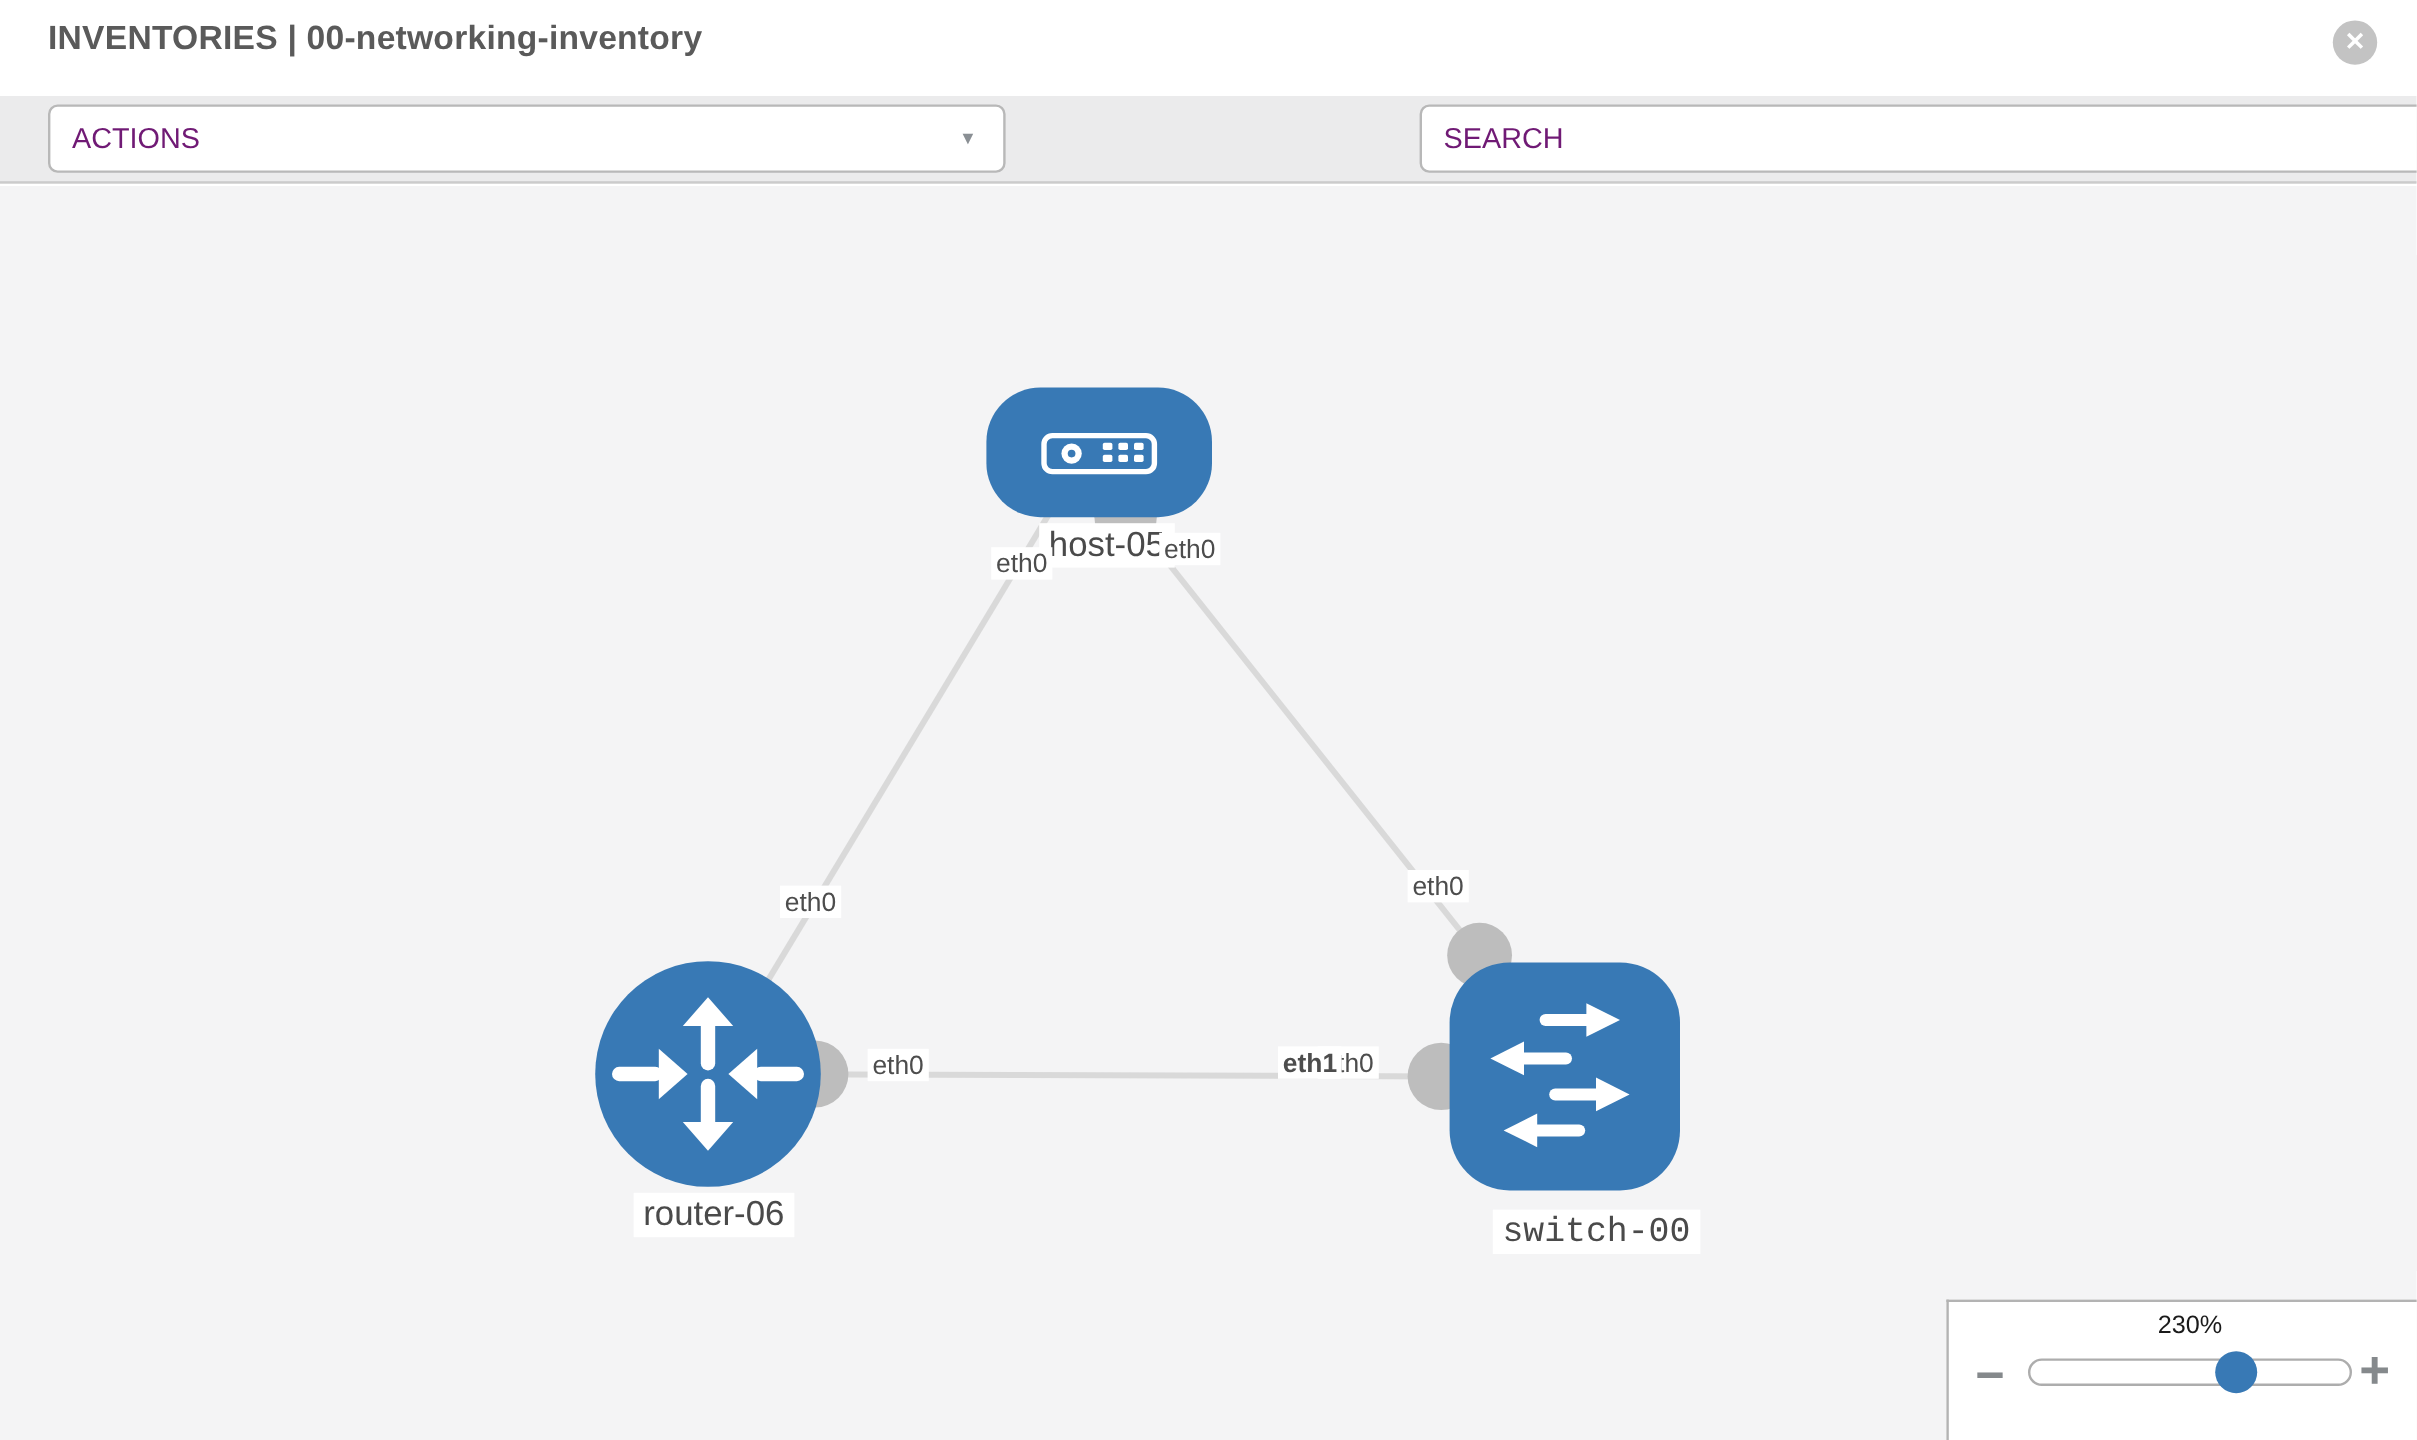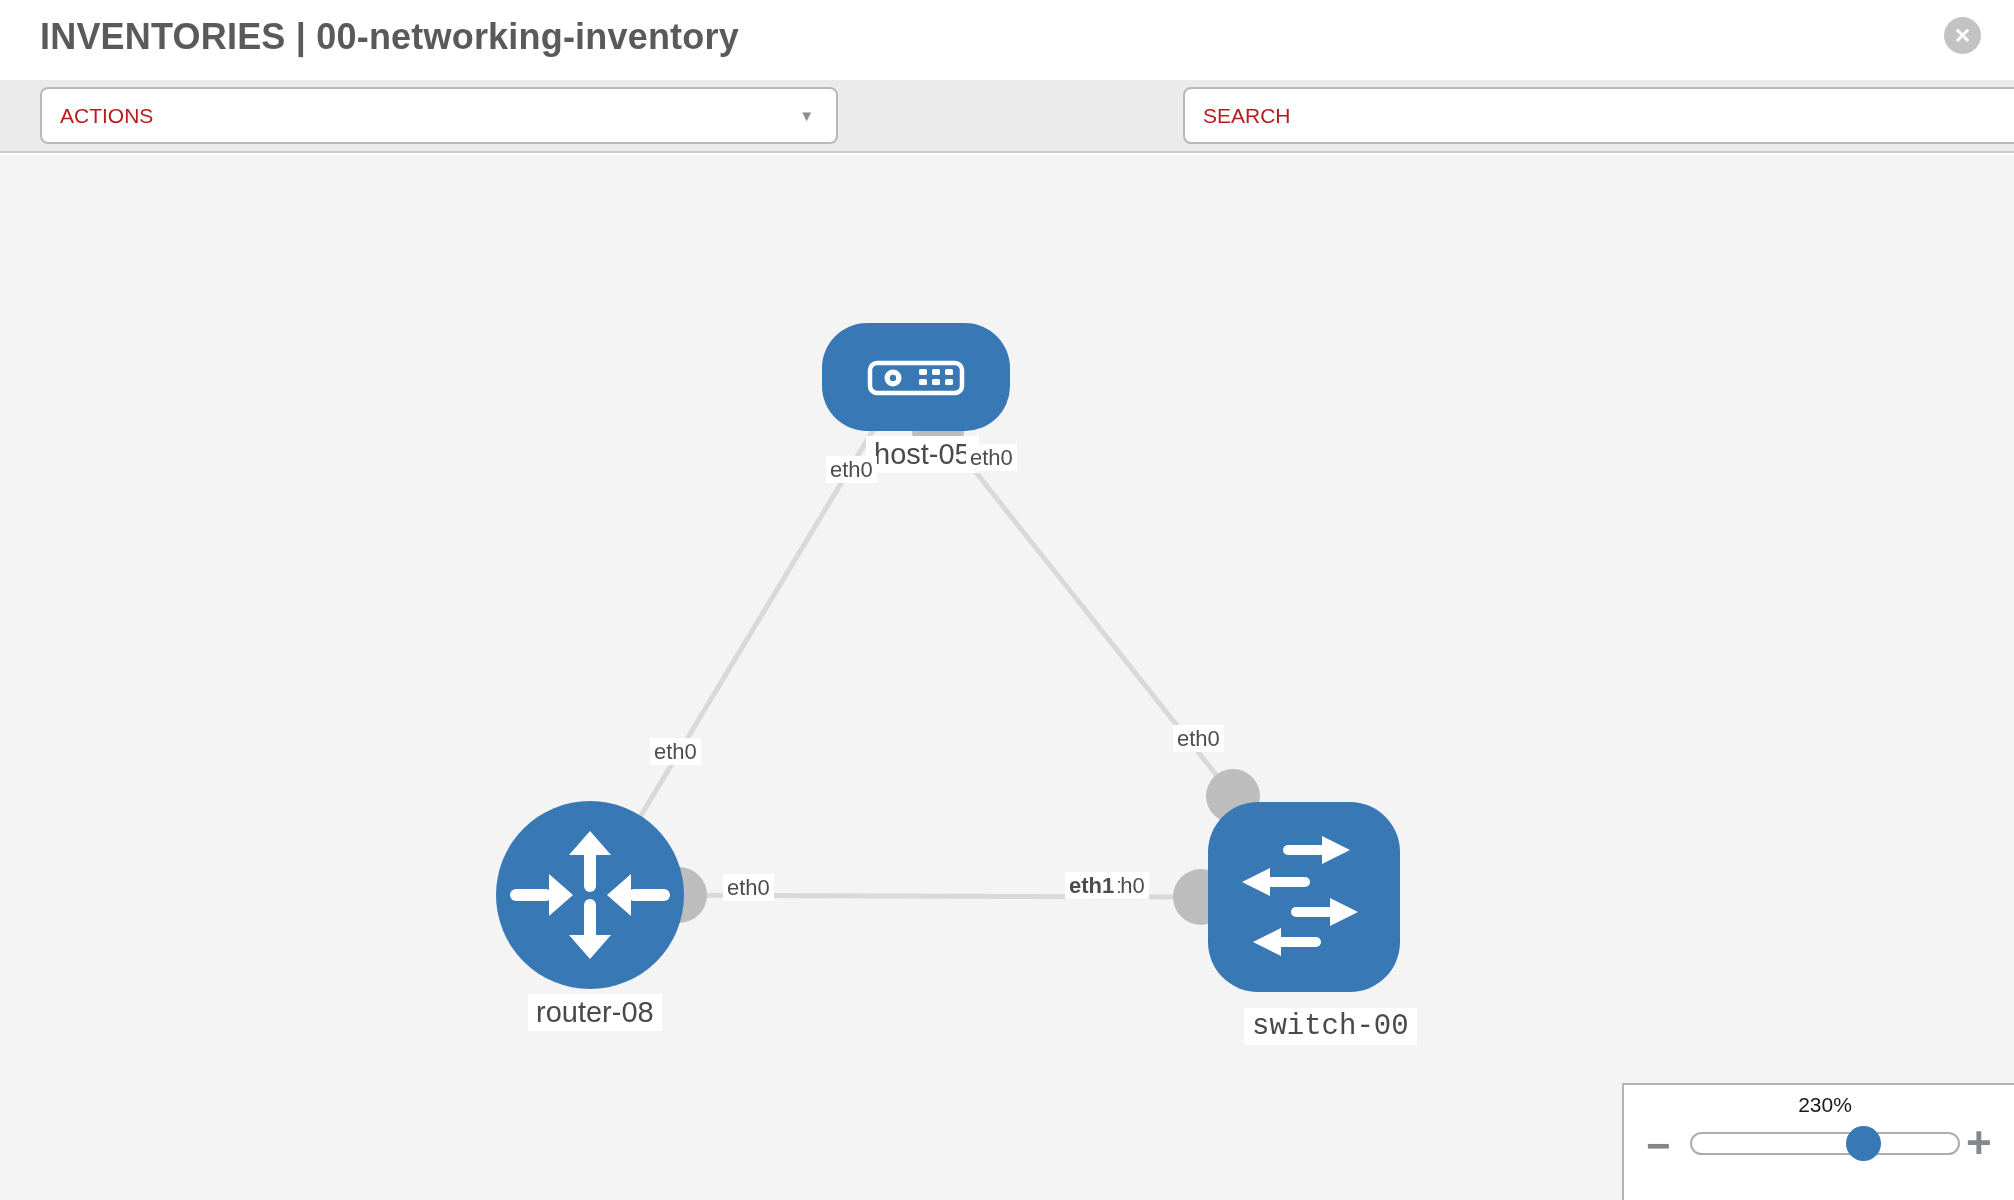--- a/index.html
+++ b/index.html
@@ -11,40 +11,40 @@
     font-family: "Liberation Sans", sans-serif;
     background: #fff;
   }
   
   .header {
     position: absolute; left:0; top:0; width:2014px; height:80px;
     background:#fff;
   }
   .page-title {
     position:absolute; left:40px; top:16px;
-    font-size:36px; font-weight:bold; color:#5a5a5a; letter-spacing:.2px;
+    font-size:28px; font-weight:bold; color:#5a5a5a; letter-spacing:.2px;
   }
   .close-btn {
     position:absolute; left:1944px; top:17px; width:37px; height:37px;
     border-radius:50%; background:#c3c3c3; border:none; cursor:pointer;
     display:flex; align-items:center; justify-content:center;
   }
   .close-btn span { color:#fff; font-size:21px; font-weight:bold; line-height:1; }
   
   .toolbar {
     position:absolute; left:0; top:80px; width:2014px; height:73px;
     background:#ebebec; border-bottom:2px solid #cbcbcb;
   }
   .dropdown {
     position:absolute; top:7px; height:57px;
     background:#fff; border:2px solid #b8b8b8; border-radius:8px;
     display:flex; align-items:center; justify-content:space-between;
     padding:0 22px 0 18px; cursor:pointer;
   }
-  .dropdown .dd-value { font-size:21px; color:#b91c1c; }
+  .dropdown .dd-value { font-size:24px; color:#701a75; }
   .dropdown .dd-chevron { font-size:15px; color:#8a8f94; }
   #dd-actions { left:40px;  width:798px; }
   #dd-search  { left:1183px; width:947px; }
   .tool-icon-btn {
     position:absolute; top:97px; width:36px; height:36px;
     background:transparent; border:none; cursor:pointer; padding:0;
     color:#7b8288;
   }
   #btn-wrench { left:1052px; }
   #btn-key    { left:1117px; }
@@ -179,21 +179,21 @@
           <line x1="1296" y1="757" x2="1332" y2="757" stroke-width="10" stroke-linecap="round"></line>
           <polygon points="1358,757 1330,743 1330,771" stroke="none"></polygon>
           <line x1="1316" y1="787" x2="1279" y2="787" stroke-width="10" stroke-linecap="round"></line>
           <polygon points="1253,787 1281,773 1281,801" stroke="none"></polygon>
         </g>
       </g>
     </svg>
   </div>
 
   <div class="chip node-chip" style="left:866px; top:436px;">host-05</div>
-  <div class="chip node-chip" style="left:528px; top:994px;">router-08</div>
+  <div class="chip node-chip" style="left:528px; top:994px;">router-06</div>
   <div class="chip node-chip" style="left:1244px; top:1008px;font-family:Liberation Mono, monospace;">switch-00</div>
 
   <div class="chip" style="left:826px; top:456px;">eth0</div>
   <div class="chip" style="left:966px; top:444px;">eth0</div>
   <div class="chip" style="left:650px; top:738px;">eth0</div>
   <div class="chip" style="left:1173px; top:725px;">eth0</div>
   <div class="chip" style="left:723px; top:874px;">eth0</div>
   <div class="chip" style="left:1098px; top:872px;">eth0</div>
   <div class="chip" style="left:1065px; top:872px;font-weight:bold;">eth1</div>
 

